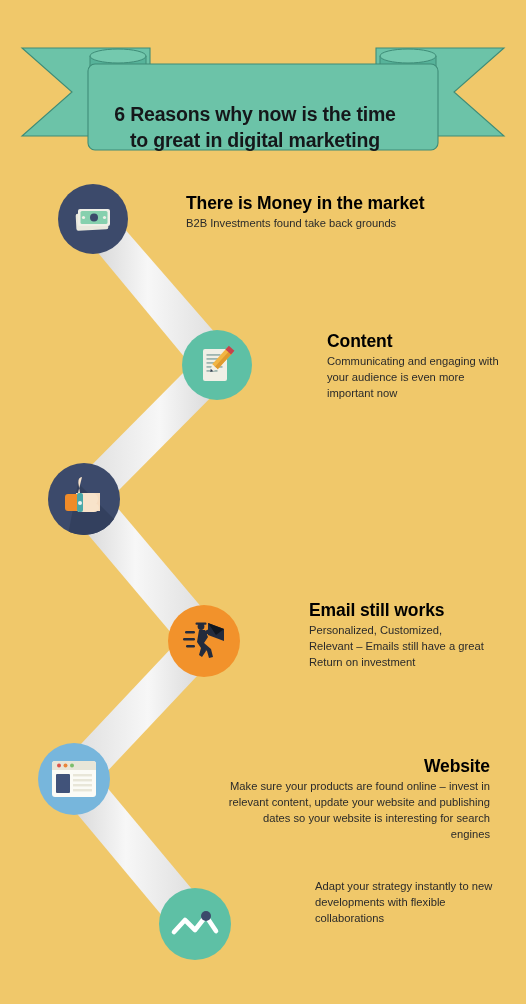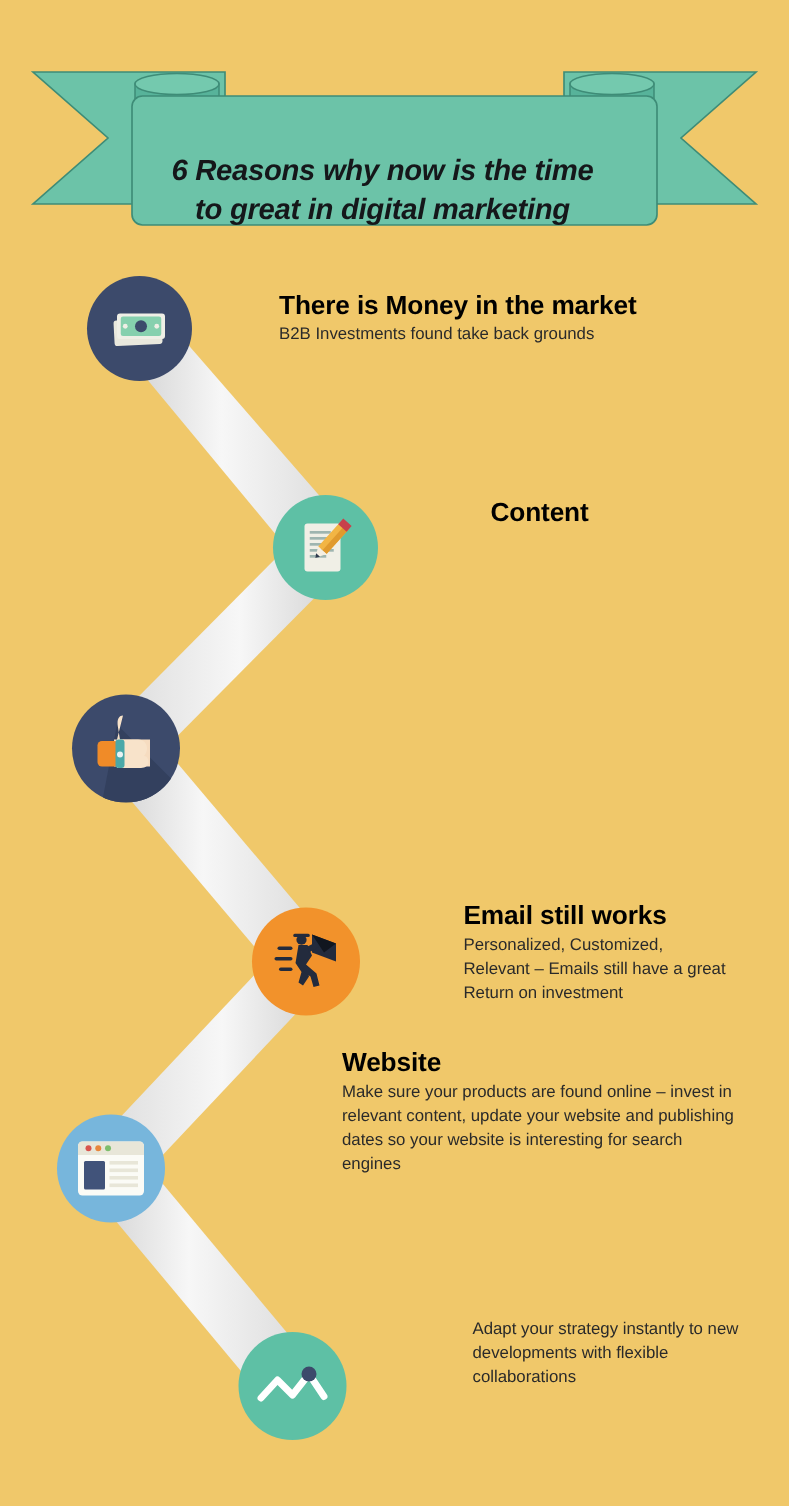--- a/index.html
+++ b/index.html
@@ -15,21 +15,21 @@
   
   .banner{position:absolute;left:0;top:42px;width:526px;height:112px;}
   .banner svg{display:block;}
   .banner-text{
     position:absolute;left:90px;top:60px;width:330px;
     text-align:center;color:#15171a;
     font-size:19.5px;font-weight:bold;line-height:1.32;
     letter-spacing:-0.2px;
     z-index:5;
   }
-  .banner-text span{display:block;font-style:italic;}
+  .banner-text span{display:block;}
 
   
   .pathwrap{position:absolute;left:0;top:0;width:526px;height:1004px;z-index:1;}
 
   
   .node{position:absolute;border-radius:50%;z-index:3;
         display:flex;align-items:center;justify-content:center;}
   .node svg{display:block;}
 
   
@@ -124,20 +124,21 @@
         <rect x="19" y="6" width="7.5" height="22" fill="#F2B544"></rect>
         <rect x="22.8" y="6" width="3.7" height="22" fill="#E09A2E"></rect>
         <rect x="19" y="3" width="7.5" height="5" fill="#C8414B"></rect>
         <path d="M 19 28 L 26.5 28 L 22.75 35 Z" fill="#F5EFE2"></path>
         <path d="M 21 32.3 L 24.5 32.3 L 22.75 35 Z" fill="#2E3A4E"></path>
       </g>
     </svg>
   </div>
   <div class="block ta-left" style="left:327px;top:331px;width:172px;">
     <h3>Content</h3>
+    <p>Communicating and engaging with your audience is even more important now</p>
   </div>
 
   <div class="node" style="left:48px;top:463px;width:72px;height:72px;background:#3C4A6B;overflow:hidden;">
     <svg width="72" height="72" viewBox="0 0 72 72">
       <path d="M 30 20 L 72 62 L 72 72 L 20 72 Z" fill="#33405E"></path>
       <path d="M 28 30 L 28 48 L 52 48 L 52 30 Z" fill="#F6DCC0"></path>
       <path d="M 34 14 C 31 14 30 17 30.5 21 L 32 30 L 44 30 C 48 30 50 33 50 36
                C 50 39 48 41 48 41 C 50 41 51 43 51 45 C 51 47 49 49 46 49 L 30 49
                L 30 30 Z" fill="#F8E3CA"></path>
       <rect x="17" y="31" width="14" height="17" rx="3" fill="#F08B28"></rect>
@@ -175,21 +176,21 @@
       <circle cx="10" cy="8.5" r="2" fill="#D9544D"></circle>
       <circle cx="16.5" cy="8.5" r="2" fill="#E8863C"></circle>
       <circle cx="23" cy="8.5" r="2" fill="#7DBE6C"></circle>
       <rect x="7" y="17" width="14" height="19" rx="1" fill="#41537A"></rect>
       <rect x="24" y="17" width="19" height="2.4" fill="#E8E6D8"></rect>
       <rect x="24" y="22" width="19" height="2.4" fill="#E8E6D8"></rect>
       <rect x="24" y="27" width="19" height="2.4" fill="#E8E6D8"></rect>
       <rect x="24" y="32" width="19" height="2.4" fill="#E8E6D8"></rect>
     </svg>
   </div>
-  <div class="block ta-left" style="left:228px;top:698px;width:262px;">
+  <div class="block ta-left" style="left:228px;top:756px;width:262px;text-align:right;">
     <h3>Website</h3>
     <p>Make sure your products are found online – invest in relevant content, update your website and publishing dates so your website is interesting for search engines</p>
   </div>
 
   <div class="node" style="left:159px;top:888px;width:72px;height:72px;background:#5EC0A5;">
     <svg width="52" height="40" viewBox="0 0 52 40">
       <polyline points="5,28 16,16 26,26 37,12 47,27" fill="none" stroke="#FFFFFF" stroke-width="4.6" stroke-linecap="round" stroke-linejoin="round"></polyline>
       <circle cx="37" cy="12" r="5" fill="#3C4A6B"></circle>
     </svg>
   </div>

